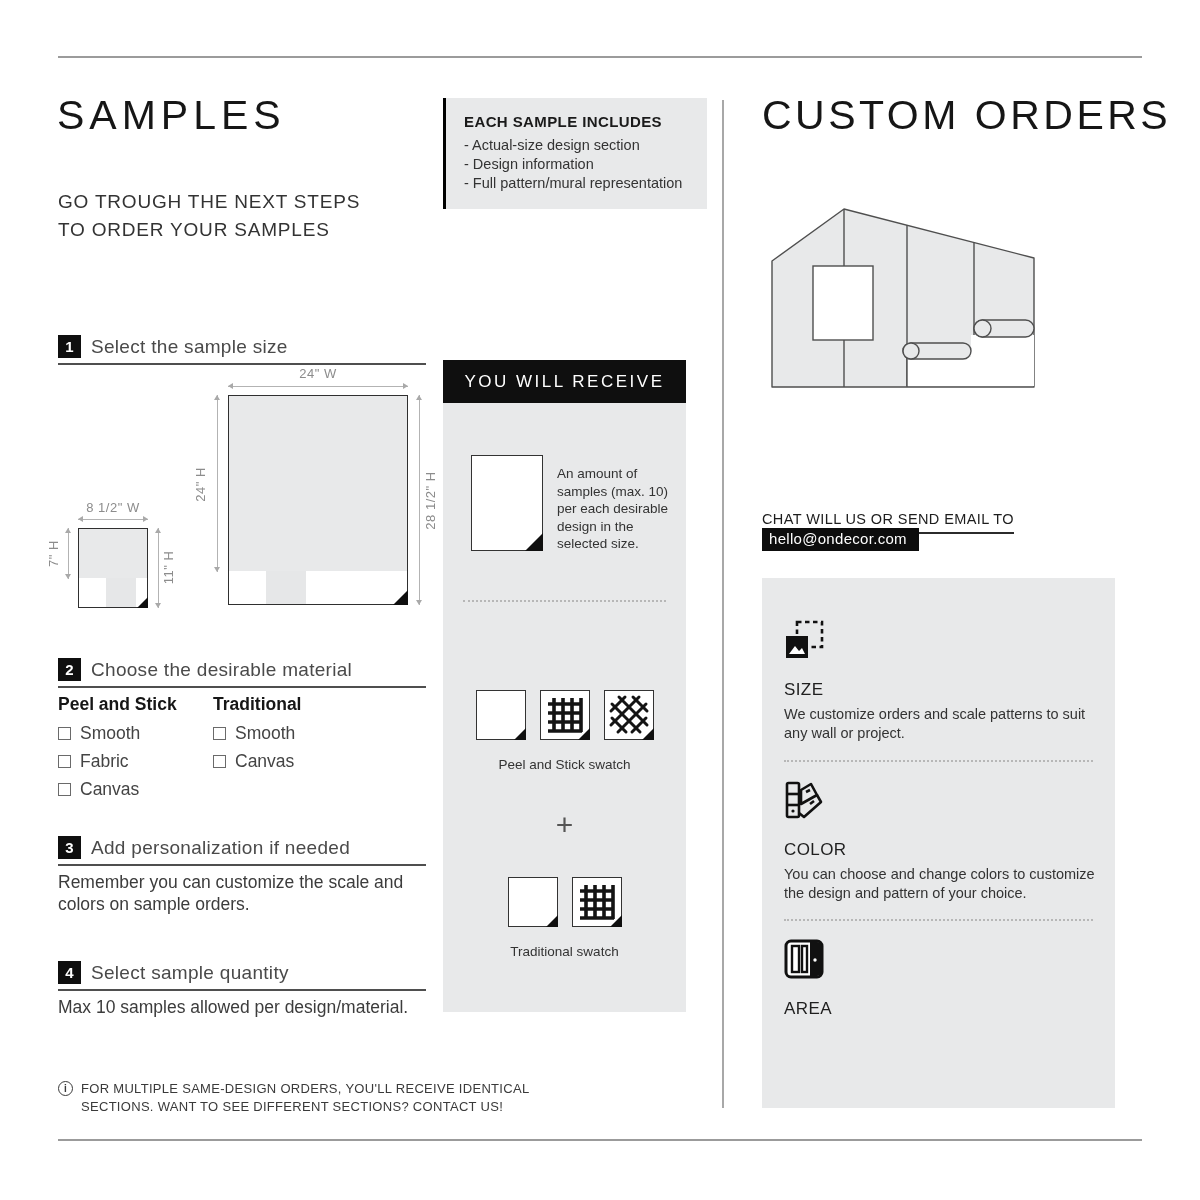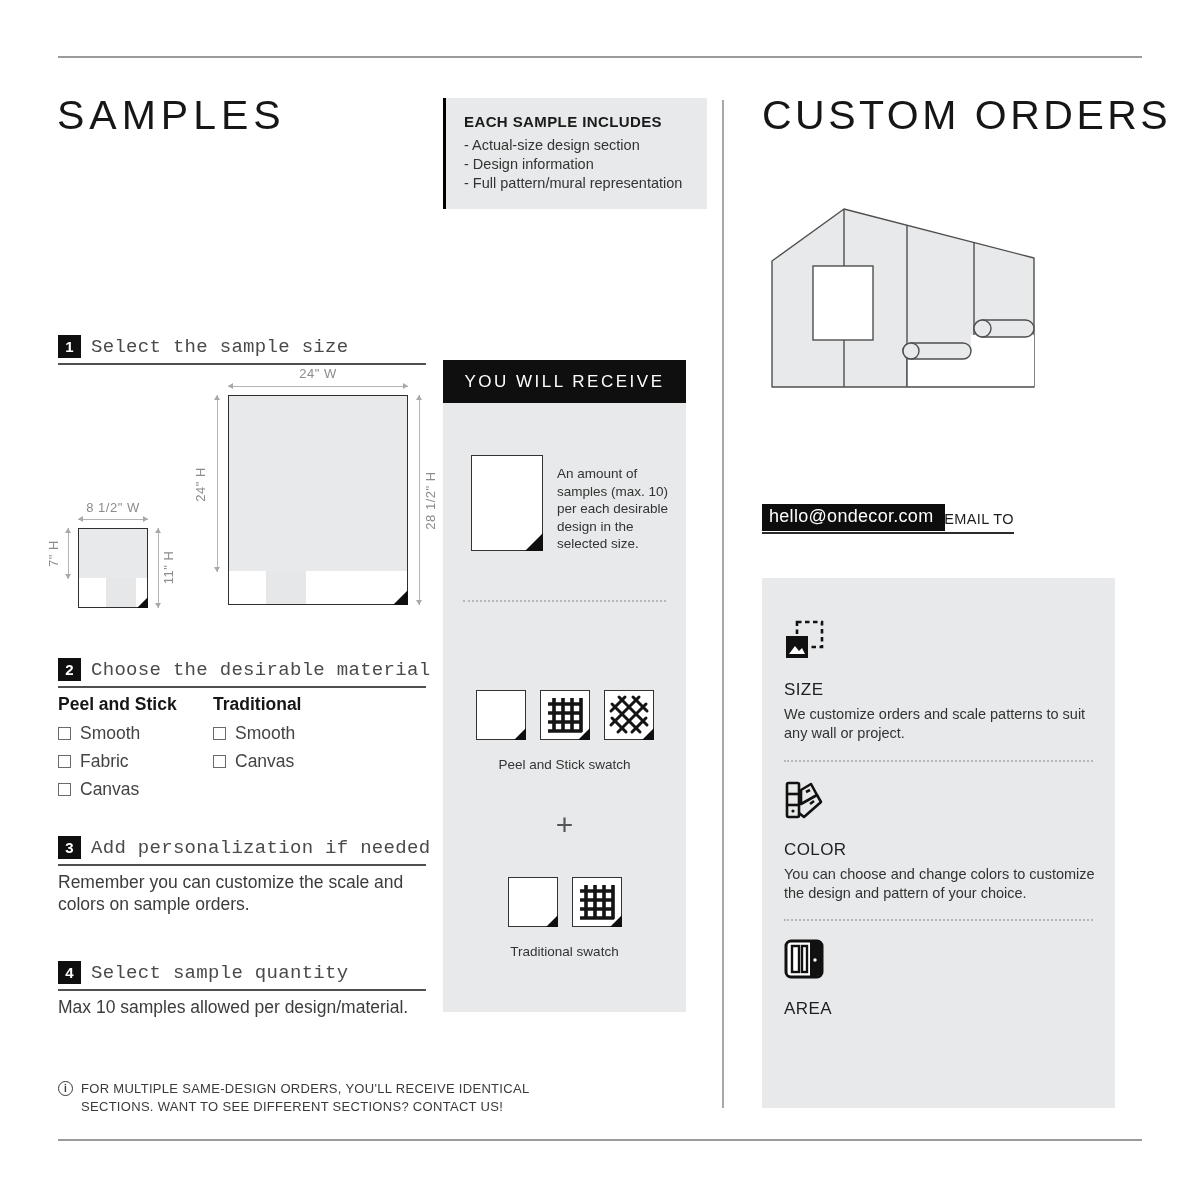--- a/index.html
+++ b/index.html
@@ -14,21 +14,21 @@
 
   
   .big-title { font-size:41px; font-weight:400; letter-spacing:5px; color:#161616; white-space:nowrap; }
   .subtitle { font-size:19px; letter-spacing:0.8px; line-height:1.45; color:#333; white-space:pre-line; }
 
   
   .step-head { position:absolute; left:58px; width:368px; display:flex; align-items:flex-end; gap:10px;
                border-bottom:2px solid #4f4f4f; padding-bottom:5px; }
   .step-badge { width:23px; height:23px; background:#0f0f0f; color:#fff; font-size:15px; font-weight:700;
                 display:flex; align-items:center; justify-content:center; flex:0 0 auto; }
-  .step-title { font-size:19px; color:#4a4a4a; letter-spacing:0.3px; white-space:nowrap;font-family:Liberation Mono, monospace; }
+  .step-title { font-size:19px; color:#4a4a4a; letter-spacing:0.3px; white-space:nowrap; }
   .step-body { font-size:17.5px; line-height:1.25; color:#3c3c3c; }
 
   
   .sample-rect { position:absolute; border:1.5px solid #2f2f2f; background:#e8e9ea; }
   .sample-strip { position:absolute; left:0; right:0; bottom:0; background:#fff; }
   .strip-square { position:absolute; background:#e6e7e8; top:0; bottom:0; }
   .fold { position:absolute; right:-1px; bottom:-1px; width:0; height:0;
           border-left:15px solid transparent; border-bottom:15px solid #0f0f0f; }
   .fold-sm { border-left-width:11px; border-bottom-width:11px; }
   .dim-h { position:absolute; height:1px; background:#b3b3b3; }
@@ -72,39 +72,41 @@
   .swatch { position:relative; width:50px; height:50px; background:#fff; border:1.4px solid #333; }
   .swatch svg { position:absolute; inset:0; width:100%; height:100%; }
   .swatch .fold { border-left-width:12px; border-bottom-width:12px; }
   .swatch-label { position:absolute; left:0; right:0; text-align:center; font-size:13.5px; line-height:1.35; color:#333; }
   .plus { position:absolute; left:0; right:0; top:405px; text-align:center; font-size:30px; font-weight:300; color:#555; }
 
   
   .intro { position:absolute; left:762px; top:406px; width:362px; font-size:19.5px; line-height:1.38; color:#3a3a3a; }
   .chat-label { position:absolute; left:762px; top:511px; font-size:14.5px; letter-spacing:0.4px; color:#1d1d1d;
                 border-bottom:2px solid #2b2b2b; padding-bottom:5px; }
-  .email-badge { position:absolute; left:762px; top:504px; background:#0d0d0d; color:#fff; font-size:18px;
+  .email-badge { position:absolute; left:762px; top:528px; background:#0d0d0d; color:#fff; font-size:15px;
                  padding:2px 12px 4px 7px; letter-spacing:0.3px; }
   .feature-box { position:absolute; left:762px; top:578px; width:353px; height:530px; background:#e8e9ea; padding:42px 22px 0 22px; }
   .feature-icon { width:40px; height:40px; }
   .feature-name { font-size:17px; color:#1f1f1f; letter-spacing:0.4px; margin-top:16px; }
   .feature-text { font-size:14.5px; line-height:1.33; color:#333; margin-top:5px; width:322px; }
   .feature-div { margin-top:16px; margin-bottom:18px; }
   .house-wrap { position:absolute; left:763px; top:194px; width:278px; height:198px; }
 </style>
 </head>
 <body>
 
 <div class="page">
 
   <div class="hrule" style="top:56px"></div>
   <div class="hrule" style="top:1139px"></div>
   <div class="vdivider"></div>
 
   <div class="abs big-title" style="left:57px; top:92px">SAMPLES</div>
+  <div class="abs subtitle" style="left:58px; top:188px">GO TROUGH THE NEXT STEPS
+TO ORDER YOUR SAMPLES</div>
 
   <div class="step-head" style="top:335px">
     <span class="step-badge">1</span>
     <span class="step-title">Select the sample size</span>
   </div>
 
   <div>
 
     <div class="sample-rect" style="left:228px; top:395px; width:180px; height:210px">
       <div class="sample-strip" style="height:33px">

